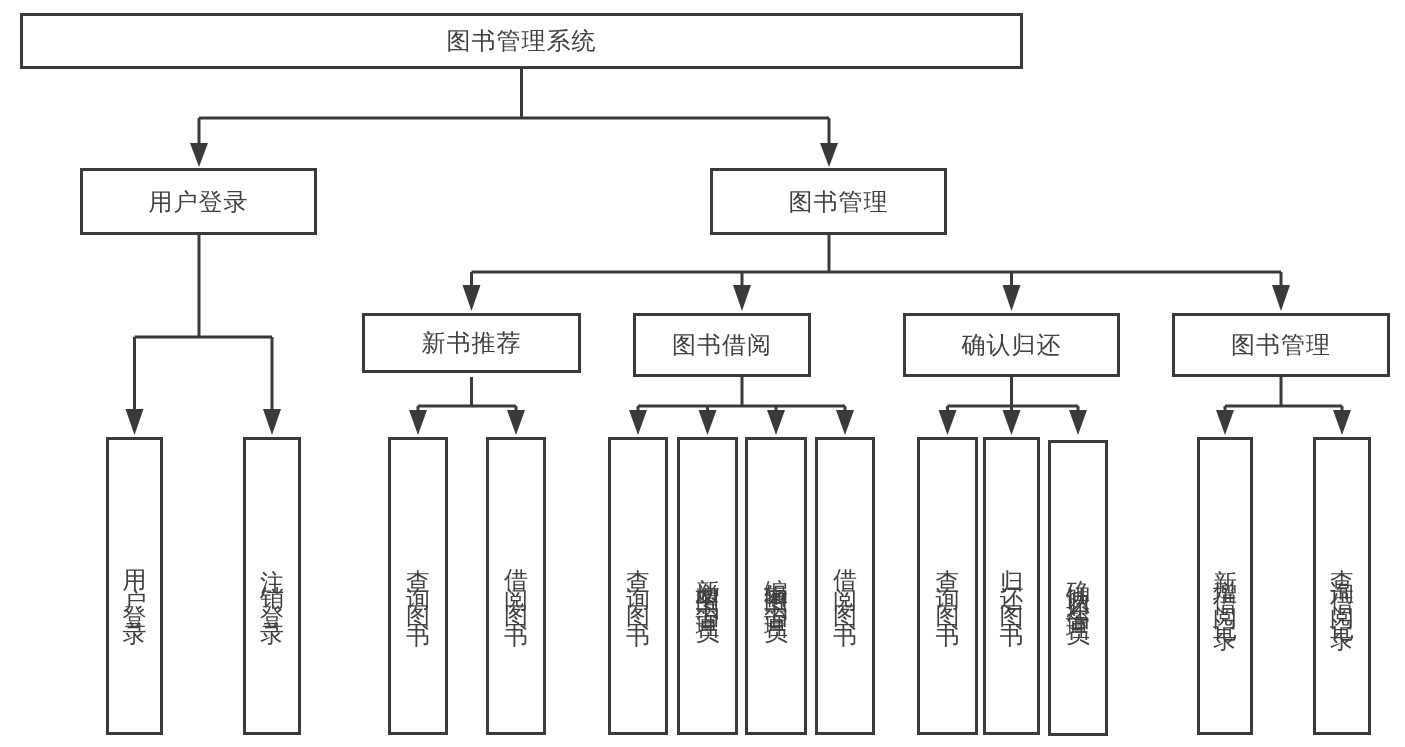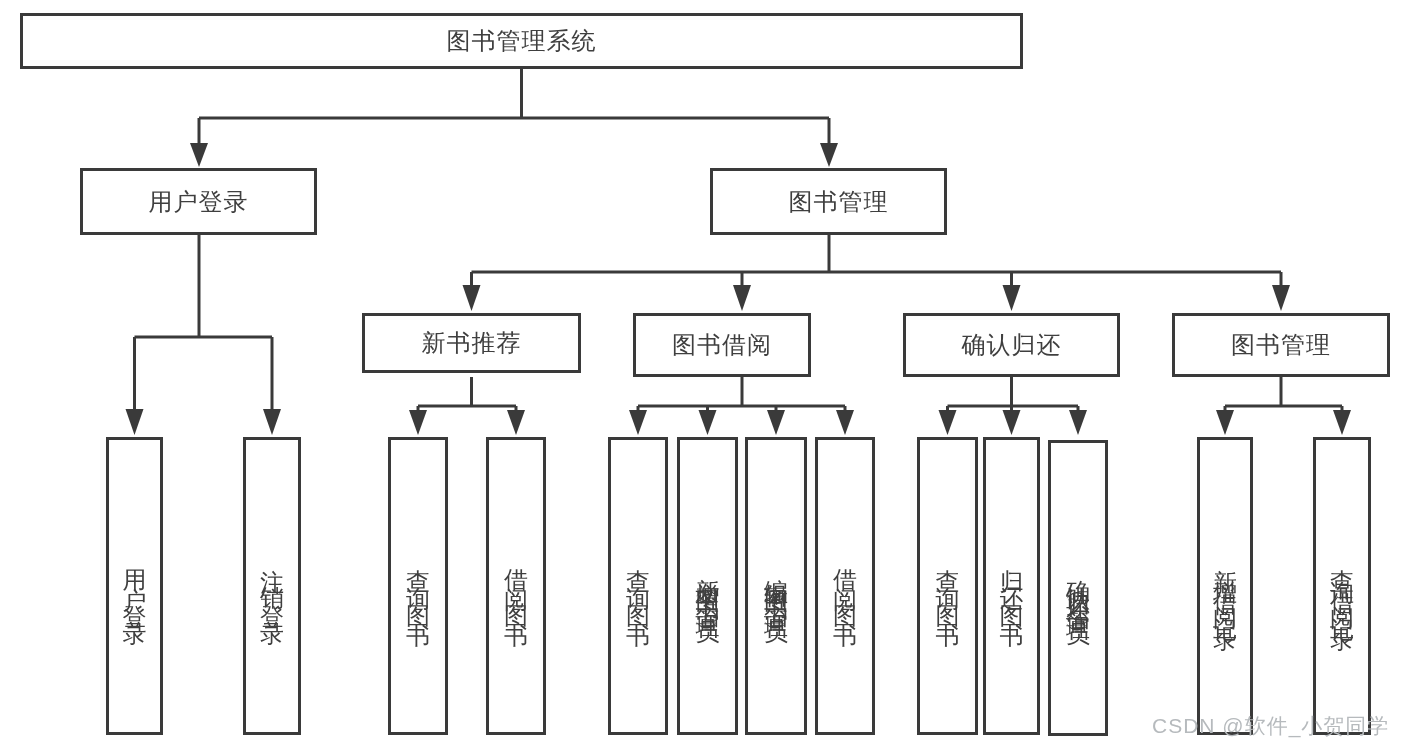--- a/index.html
+++ b/index.html
@@ -178,15 +178,14 @@
     <span>确认归还（管理员）</span>
   </div>
 
   <div class="node leaf lt-mid" style="left:1197px;top:437px;width:56px;height:298px;">
     <span>新增借阅记录</span>
   </div>
   <div class="node leaf lt-mid" style="left:1313px;top:437px;width:58px;height:298px;">
     <span>查询借阅记录</span>
   </div>
 
-  <div class="watermark">CSDN @软件_小贺同学</div>
 
 </div>
 
 </body></html>

